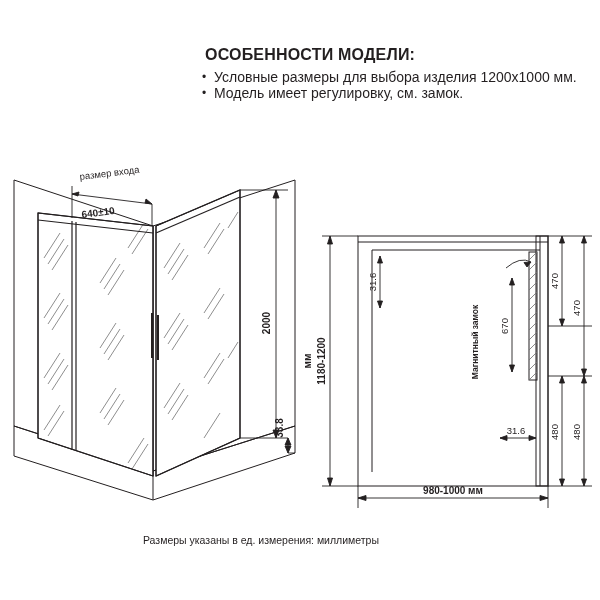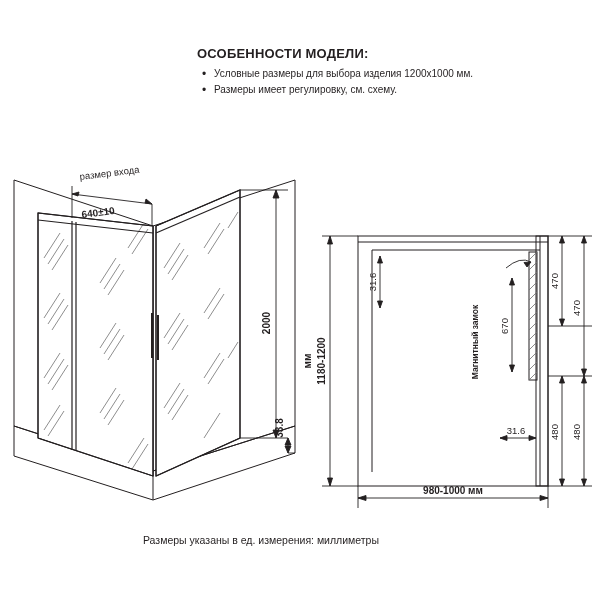--- a/index.html
+++ b/index.html
@@ -9,28 +9,28 @@
     color:#231f20;
     position:relative;overflow:hidden;
   }
   .root{position:absolute;left:0;top:0;width:600px;height:600px;}
 
   
   .features{
     position:absolute;left:197px;top:46px;width:390px;
   }
   .features-title{
-    font-size:13px;font-weight:bold;letter-spacing:.2px;
-    margin:0 0 6px 0;
+    font-size:16px;font-weight:bold;letter-spacing:.2px;
+    margin:0 0 6px 8px;
   }
   .features ul{
     margin:0;padding:0 0 0 17px;list-style:none;
   }
   .features li{
-    font-size:10px;line-height:14.5px;margin:0 0 1px 0;position:relative;
+    font-size:14px;line-height:14.5px;margin:0 0 1px 0;position:relative;
   }
   .features li:before{
     content:"\2022";position:absolute;left:-12px;top:0;font-size:12px;
   }
   .footnote{
     position:absolute;left:0;top:534px;width:522px;text-align:center;
     font-size:10.5px;color:#231f20;
   }
 
   
@@ -41,21 +41,21 @@
 </style>
 </head>
 <body>
 
 <div class="root">
 
   <div class="features">
     <div class="features-title">ОСОБЕННОСТИ МОДЕЛИ:</div>
     <ul>
       <li>Условные размеры для выбора изделия 1200x1000 мм.</li>
-      <li>Размеры имеет регулировку, см. схему.</li>
+      <li>Модель имеет регулировку, см. замок.</li>
     </ul>
   </div>
 
   <div style="position:absolute;left:0;top:108px;width:310px;height:400px;">
     <svg width="310" height="400" viewBox="0 0 310 400">
       <defs>
         <pattern id="hatch" width="11" height="11" patternUnits="userSpaceOnUse" patternTransform="rotate(-32)">
           <line x1="0" y1="0" x2="0" y2="11" stroke="#6f6f6f" stroke-width="0.8"></line>
         </pattern>
         <clipPath id="glassFront">

